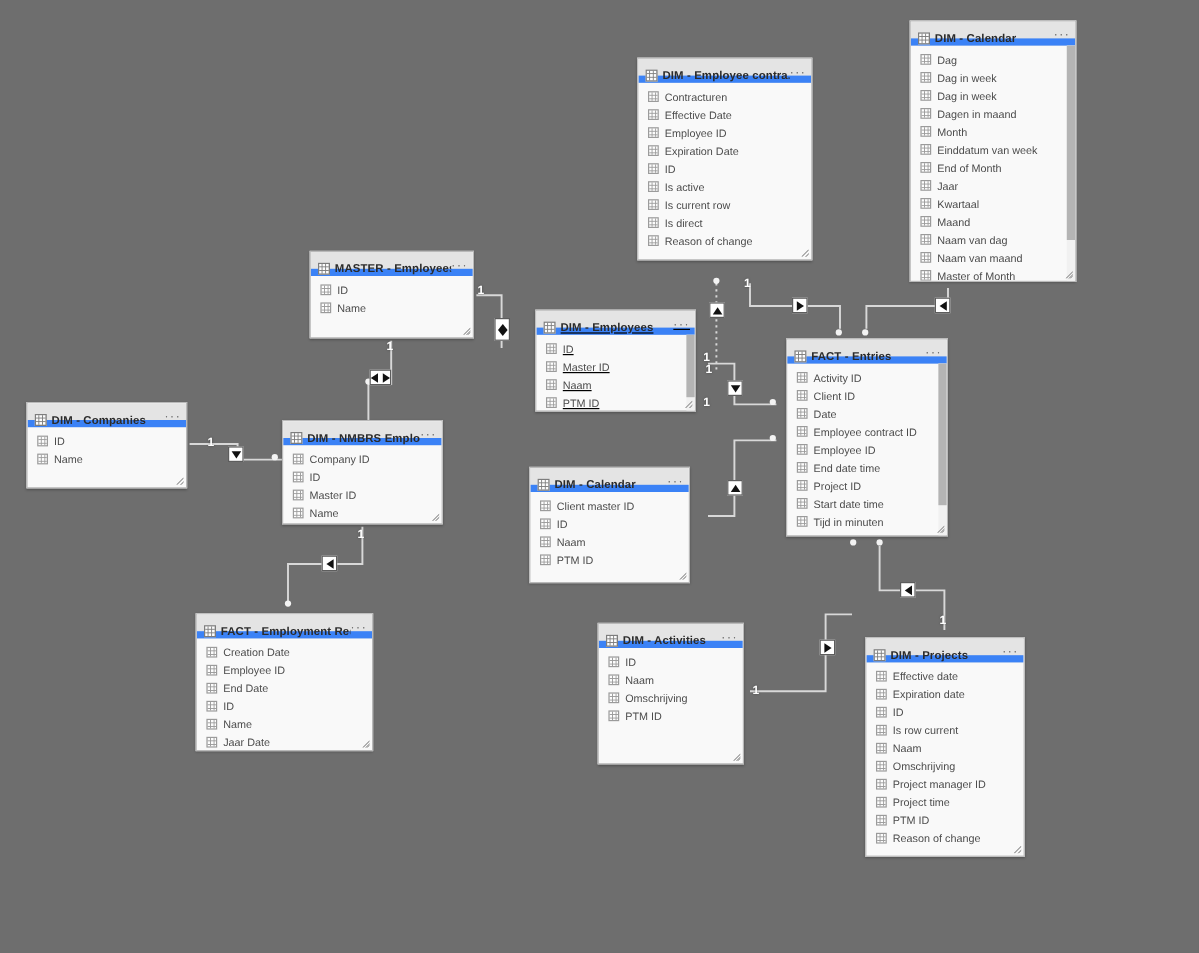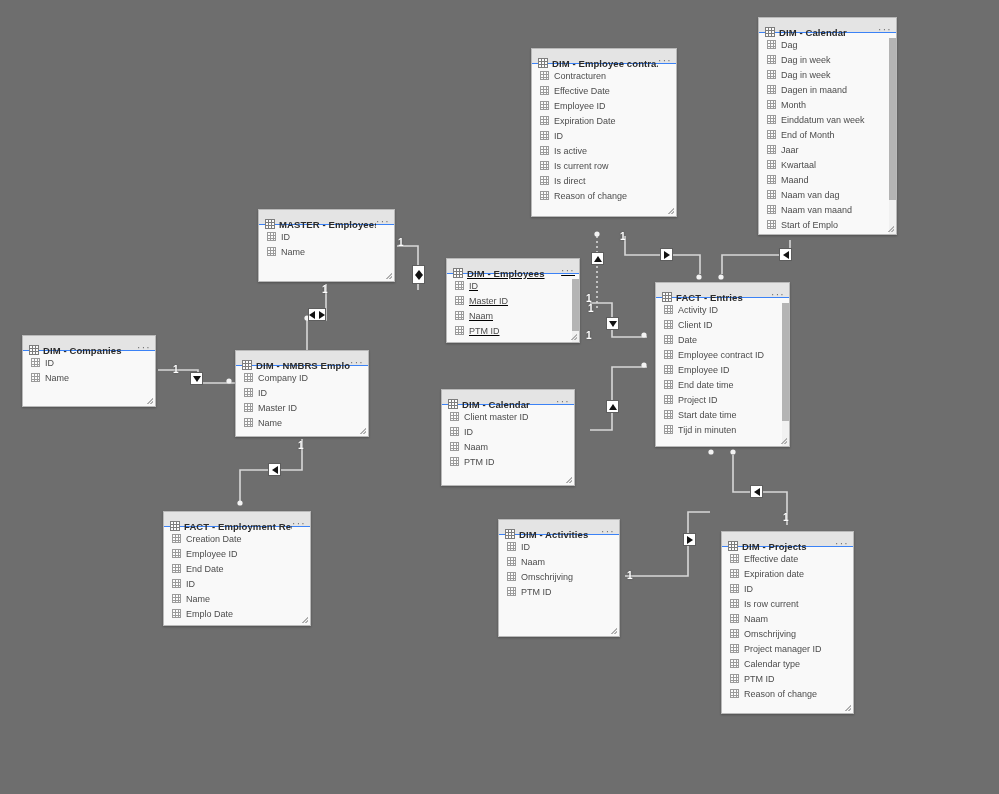--- a/index.html
+++ b/index.html
@@ -37,21 +37,21 @@
     border: 1px solid #b9b9b9;
     box-sizing: border-box;
     box-shadow: 0 1px 2px rgba(0,0,0,0.28);
     overflow: hidden;
   }
   .tbl-hd {
     display: flex;
     align-items: center;
     height: 14px;
     background: #e4e4e4;
-    border-bottom: 1px solid #3b82f6;
+    border-bottom: 6px solid #3b82f6;
     padding: 14px 4px 0 6px;
     box-sizing: border-box;
   }
   .tbl-hd .tname {
     font-size: 9.5px;
     font-weight: bold;
     color: #2b2b2b;
     white-space: nowrap;
     overflow: hidden;
     flex: 1;
@@ -285,21 +285,21 @@
           <div class="fld">
             <span class="gicon"></span>
             <span class="fname">Naam van dag</span>
           </div>
           <div class="fld">
             <span class="gicon"></span>
             <span class="fname">Naam van maand</span>
           </div>
           <div class="fld">
             <span class="gicon"></span>
-            <span class="fname">Start of Emplo</span>
+            <span class="fname">Master of Month</span>
           </div>
         </div>
         <div class="vscroll" style="height: 197px; top: 20px;">
           <i style="top: 0px; height: 161.54px;"></i>
         </div>
         <div class="grip"></div>
       </div>
       <div class="tbl" style="left: 531px; top: 48px; width: 146px; height: 169px;">
         <div class="tbl-hd">
           <span class="gicon"></span>
@@ -534,21 +534,21 @@
           <div class="fld">
             <span class="gicon"></span>
             <span class="fname">ID</span>
           </div>
           <div class="fld">
             <span class="gicon"></span>
             <span class="fname">Name</span>
           </div>
           <div class="fld">
             <span class="gicon"></span>
-            <span class="fname">Emplo Date</span>
+            <span class="fname">Jaar Date</span>
           </div>
         </div>
         <div class="grip"></div>
       </div>
       <div class="tbl" style="left: 498px; top: 519px; width: 122px; height: 118px;">
         <div class="tbl-hd">
           <span class="gicon"></span>
           <span class="tname">DIM - Activities</span>
           <span class="ellipsis">···</span>
         </div>
@@ -602,21 +602,21 @@
           <div class="fld">
             <span class="gicon"></span>
             <span class="fname">Omschrijving</span>
           </div>
           <div class="fld">
             <span class="gicon"></span>
             <span class="fname">Project manager ID</span>
           </div>
           <div class="fld">
             <span class="gicon"></span>
-            <span class="fname">Calendar type</span>
+            <span class="fname">Project time</span>
           </div>
           <div class="fld">
             <span class="gicon"></span>
             <span class="fname">PTM ID</span>
           </div>
           <div class="fld">
             <span class="gicon"></span>
             <span class="fname">Reason of change</span>
           </div>
         </div>

